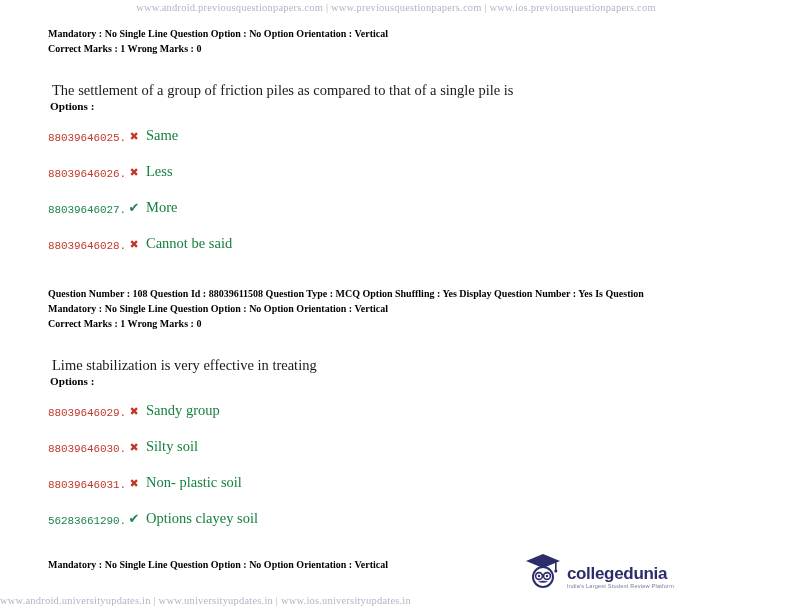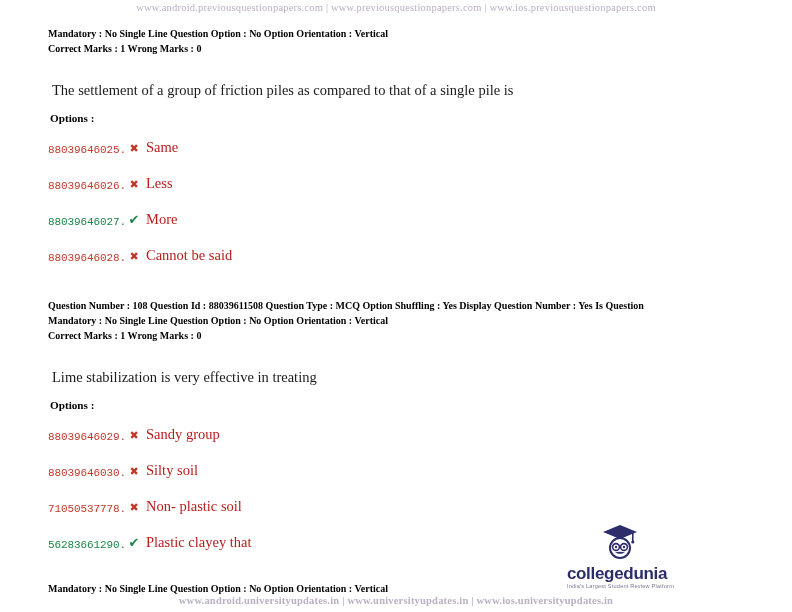--- a/index.html
+++ b/index.html
@@ -30,27 +30,26 @@
     font-size: 10.5px;
     color: #b9b0c4;
     letter-spacing: 0.2px;
     white-space: nowrap;
   }
   .watermark-bottom {
     position: absolute;
     bottom: 6px;
     left: 0;
     width: 792px;
-    text-align: center;
+    text-align: left;
     font-family: "Liberation Serif", serif;
     font-size: 10.5px;
     color: #b9b0c4;
     letter-spacing: 0.2px;
     white-space: nowrap;
-    font-weight: bold;
   }
   .content {
     position: absolute;
     left: 48px;
     top: 26px;
     width: 700px;
   }
   .meta-line {
     font-family: "Liberation Serif", serif;
     font-weight: bold;
@@ -64,21 +63,21 @@
     font-size: 14.5px;
     line-height: 20px;
     color: #1a1a1a;
     margin-top: 24px;
     margin-left: 4px;
   }
   .options-label {
     font-family: "Liberation Serif", serif;
     font-weight: bold;
     font-size: 11.2px;
-    margin-top: 12px;
+    margin-top: 0;
     margin-left: 2px;
   }
   .option-row {
     display: flex;
     align-items: flex-start;
     margin-top: 14px;
     min-height: 22px;
   }
   .option-id {
     font-family: Liberation Mono, monospace;
@@ -97,36 +96,35 @@
     font-size: 11px;
     line-height: 12px;
     text-align: center;
   }
   .mark.cross { color: #c0392b; }
   .mark.check { color: #1e8449; font-size: 13px; }
   .option-text {
     font-family: "Liberation Serif", serif;
     font-size: 14.5px;
     line-height: 18px;
-    color: #b91c1c;
+    color: #15803d;
     padding-left: 4px;
   }
   .block2-offset { margin-top: 30px; }
   .block3-offset { margin-top: 26px; }
   .tight-opts .option-row { }
 
   
   .logo {
     position: absolute;
     right: 22px;
     bottom: 22px;
     display: flex;
-    align-items: center;
+    align-items: flex-end;
     gap: 4px;
-    flex-direction: column;
   }
   .logo-mark {
     position: relative;
     width: 40px;
     height: 40px;
     flex: 0 0 40px;
   }
   .logo-text-wrap {
     display: flex;
     flex-direction: column;
@@ -195,28 +193,28 @@
         <span class="option-id wrong">88039646029.</span>
         <span class="mark cross">✖</span>
         <span class="option-text">Sandy group</span>
       </div>
       <div class="option-row">
         <span class="option-id wrong">88039646030.</span>
         <span class="mark cross">✖</span>
         <span class="option-text">Silty soil</span>
       </div>
       <div class="option-row">
-        <span class="option-id wrong">71050537778.</span>
+        <span class="option-id wrong">88039646031.</span>
         <span class="mark cross">✖</span>
         <span class="option-text">Non- plastic soil</span>
       </div>
       <div class="option-row">
         <span class="option-id right">56283661290.</span>
         <span class="mark check">✔</span>
-        <span class="option-text">Plastic clayey that</span>
+        <span class="option-text">Options clayey soil</span>
       </div>
     </div>
 
     <div class="block3-offset">
       <div class="meta-line">Mandatory : No Single Line Question Option : No Option Orientation : Vertical</div>
     </div>
 
   </div>
 
   <div class="logo">

